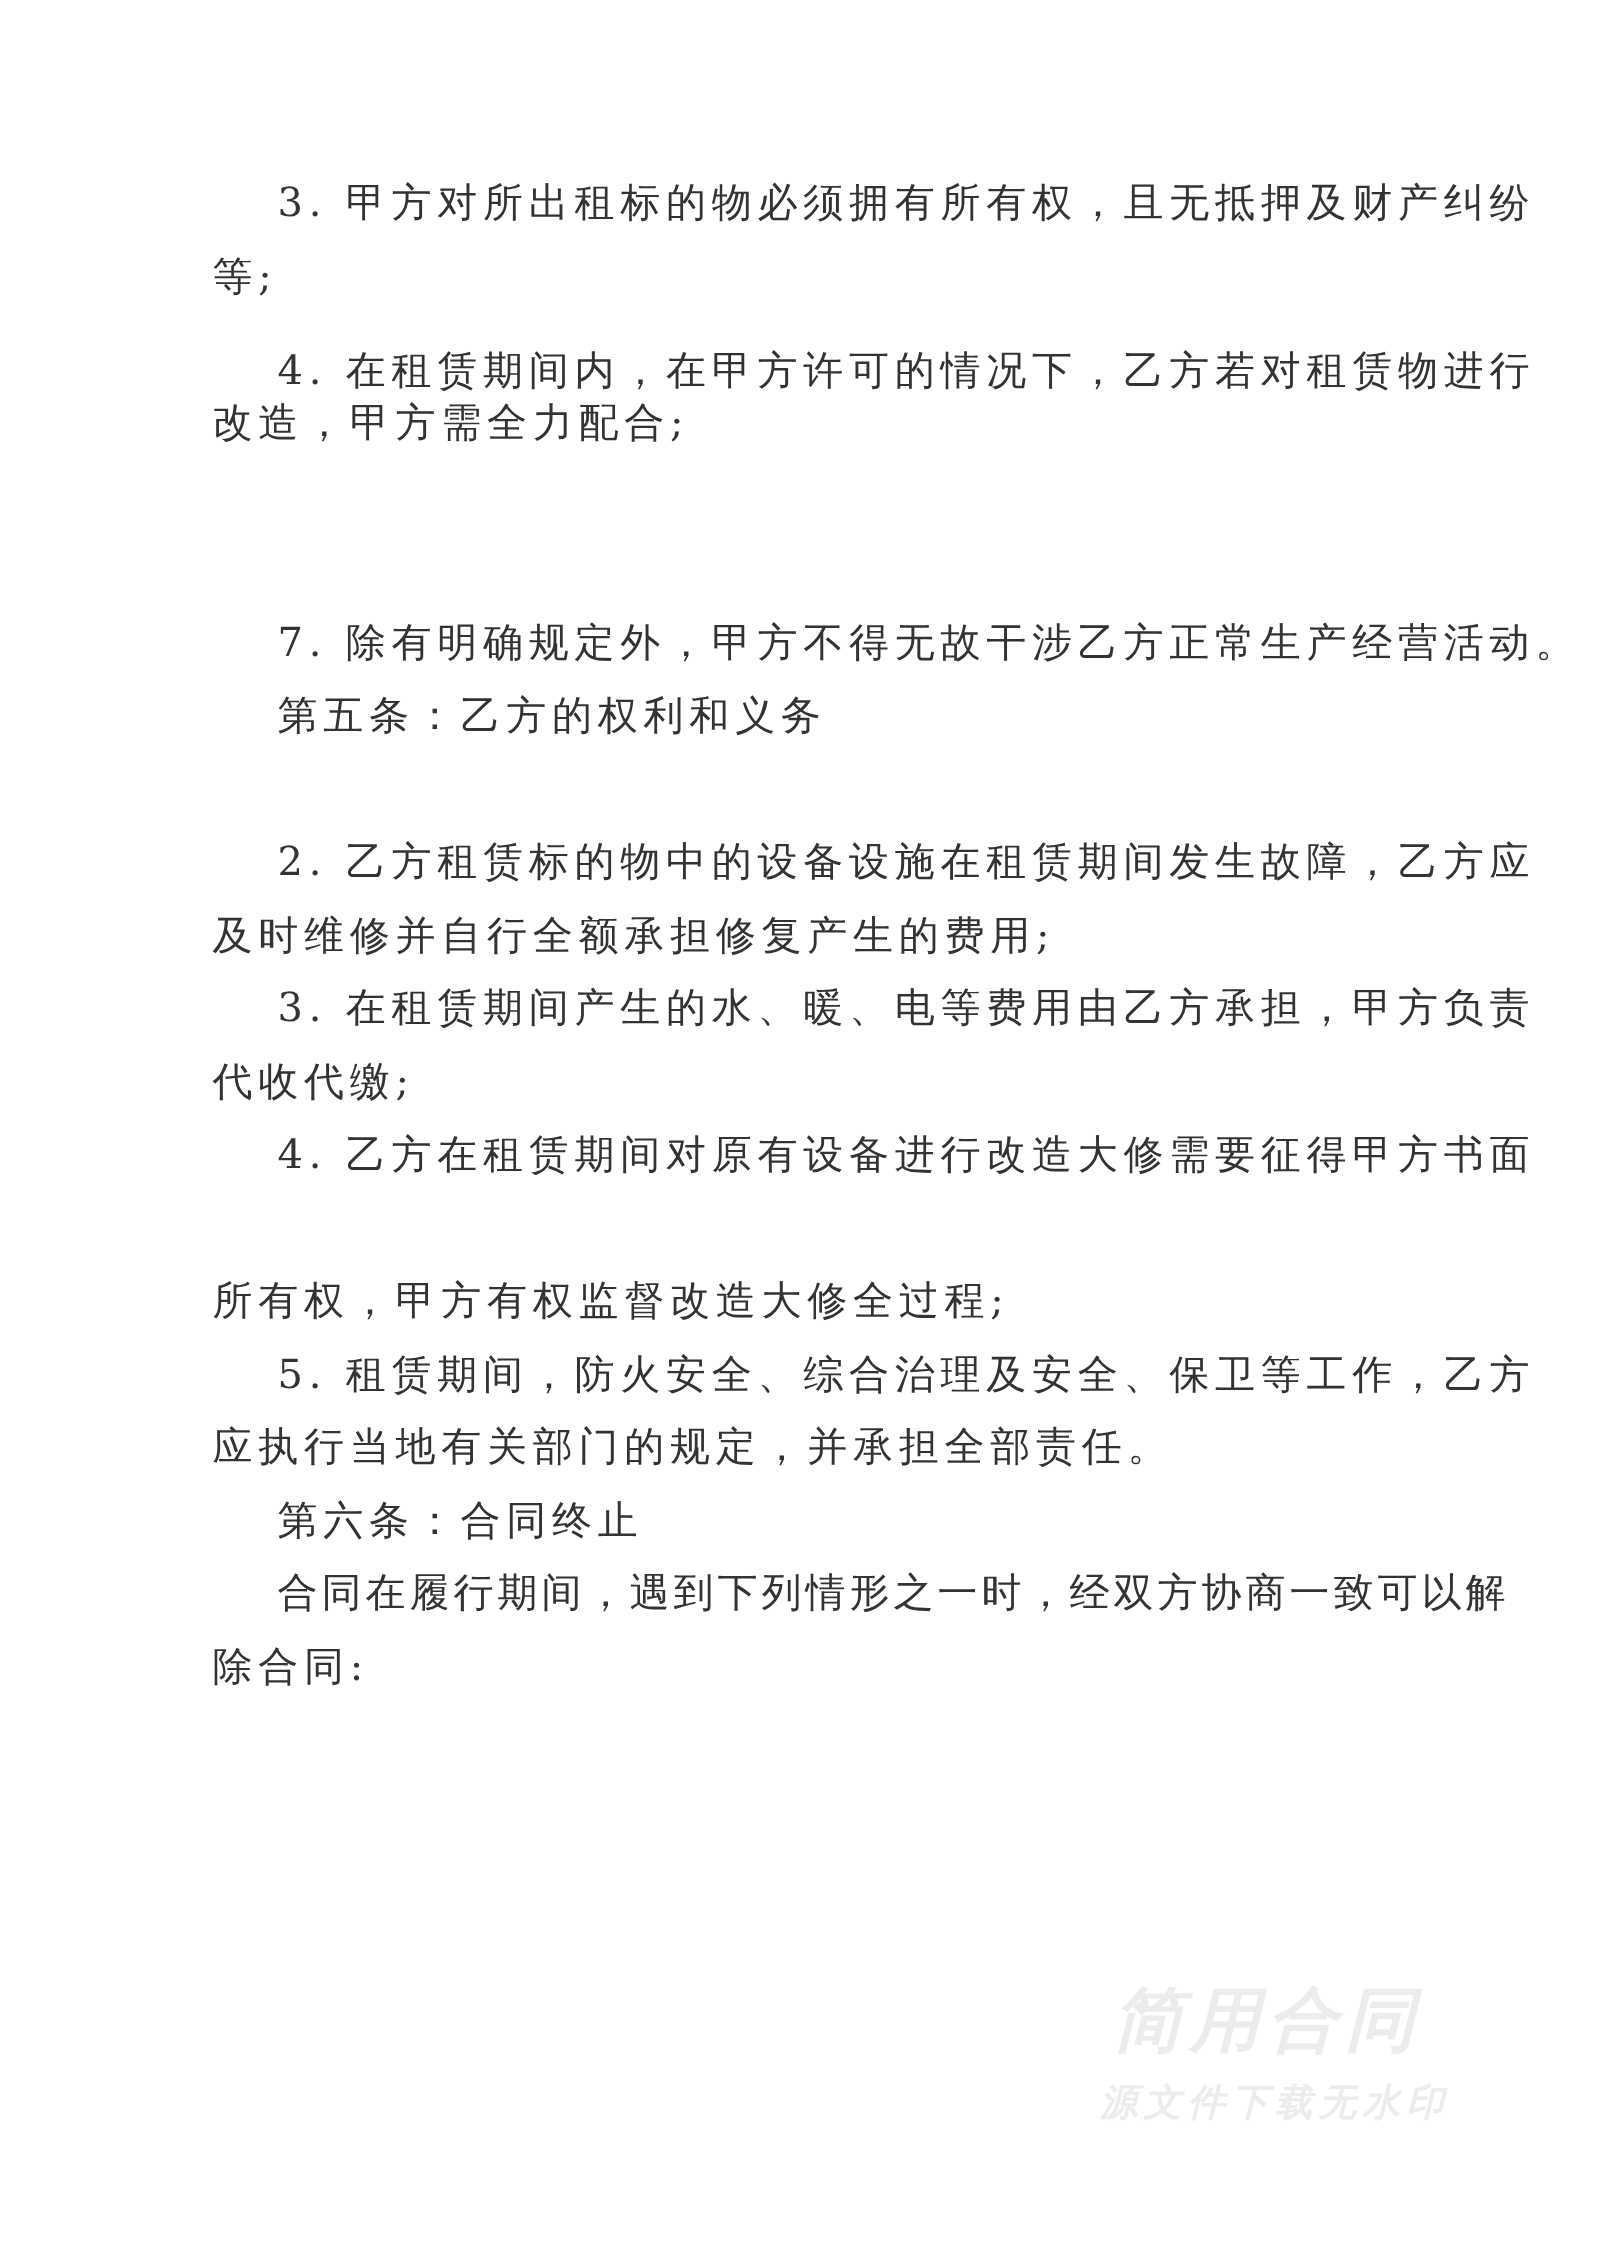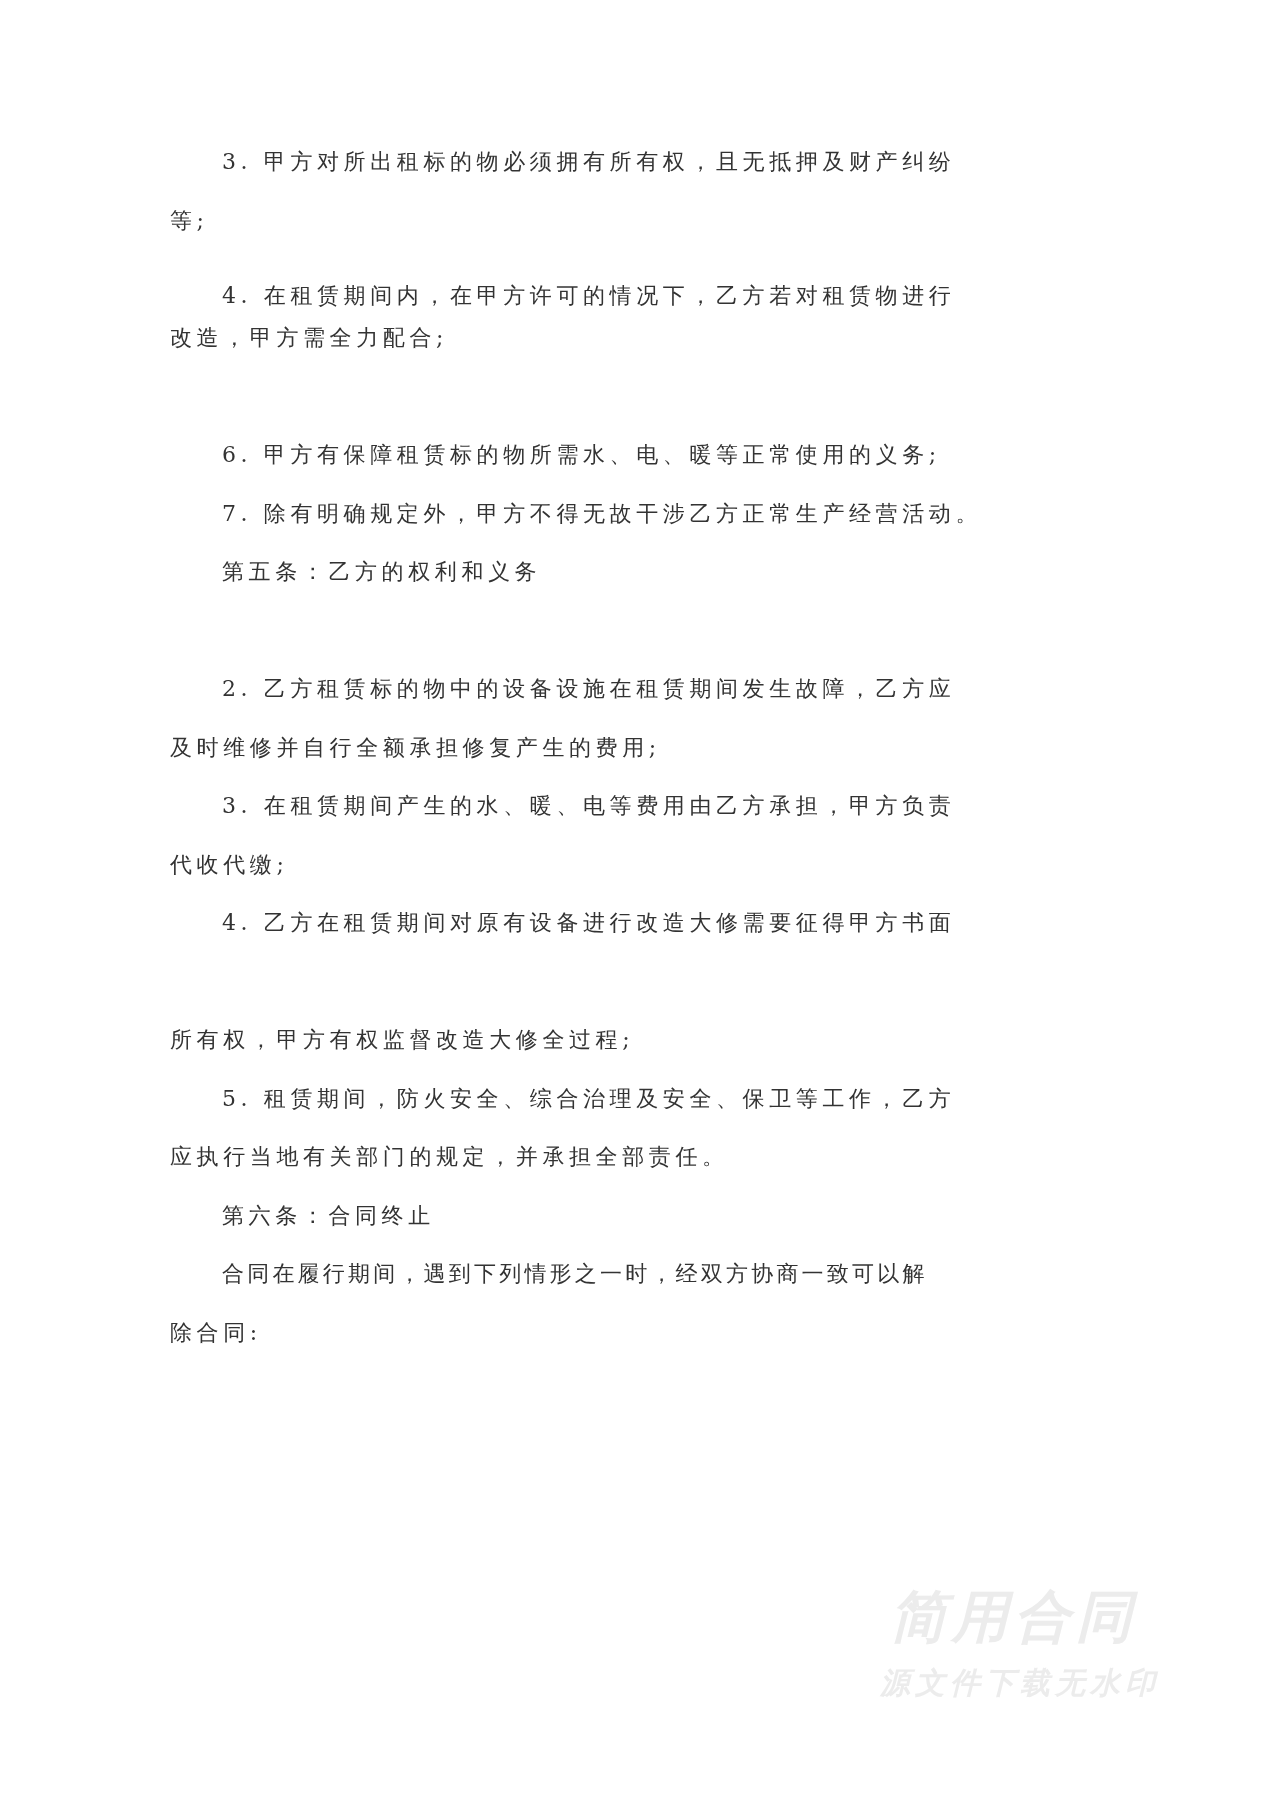--- a/index.html
+++ b/index.html
@@ -18,21 +18,21 @@
   .page {
     position: absolute;
     left: 0;
     top: 0;
     width: 1280px;
     height: 1810px;
     background: #ffffff;
   }
   .line {
     position: absolute;
-    font-size: 22px;
+    font-size: 32px;
     line-height: 40px;
     white-space: nowrap;
     letter-spacing: 4.6px;
     color: #333333;
   }
   .indent { left: 222px; }
   .flush { left: 170px; }
   .watermark {
     position: absolute;
     left: 880px;
@@ -59,21 +59,20 @@
   }
 </style>
 </head>
 <body>
 
 <div class="page">
   <div class="line indent" style="top:142px">3. 甲方对所出租标的物必须拥有所有权，且无抵押及财产纠纷</div>
   <div class="line flush" style="top:201px">等;</div>
   <div class="line indent" style="top:276px">4. 在租赁期间内，在甲方许可的情况下，乙方若对租赁物进行</div>
   <div class="line flush" style="top:318px">改造，甲方需全力配合;</div>
-  <div class="line indent" style="top:435px">6. 甲方有保障租赁标的物所需水、电、暖等正常使用的义务;</div>
   <div class="line indent" style="top:494px">7. 除有明确规定外，甲方不得无故干涉乙方正常生产经营活动。</div>
   <div class="line indent" style="top:552px">第五条：乙方的权利和义务</div>
   <div class="line indent" style="top:669px">2. 乙方租赁标的物中的设备设施在租赁期间发生故障，乙方应</div>
   <div class="line flush" style="top:728px">及时维修并自行全额承担修复产生的费用;</div>
   <div class="line indent" style="top:786px">3. 在租赁期间产生的水、暖、电等费用由乙方承担，甲方负责</div>
   <div class="line flush" style="top:845px">代收代缴;</div>
   <div class="line indent" style="top:903px">4. 乙方在租赁期间对原有设备进行改造大修需要征得甲方书面</div>
   <div class="line flush" style="top:1020px">所有权，甲方有权监督改造大修全过程;</div>
   <div class="line indent" style="top:1079px">5. 租赁期间，防火安全、综合治理及安全、保卫等工作，乙方</div>
   <div class="line indent" style="top:1196px">第六条：合同终止</div>

